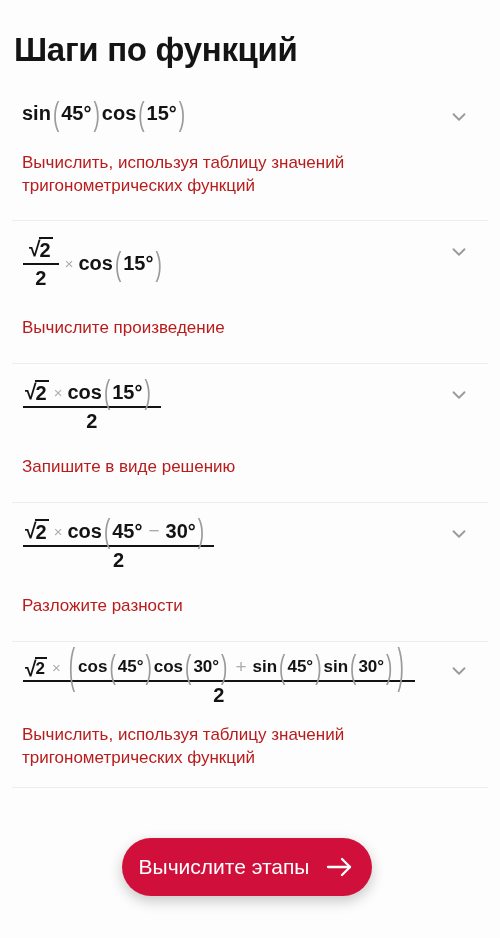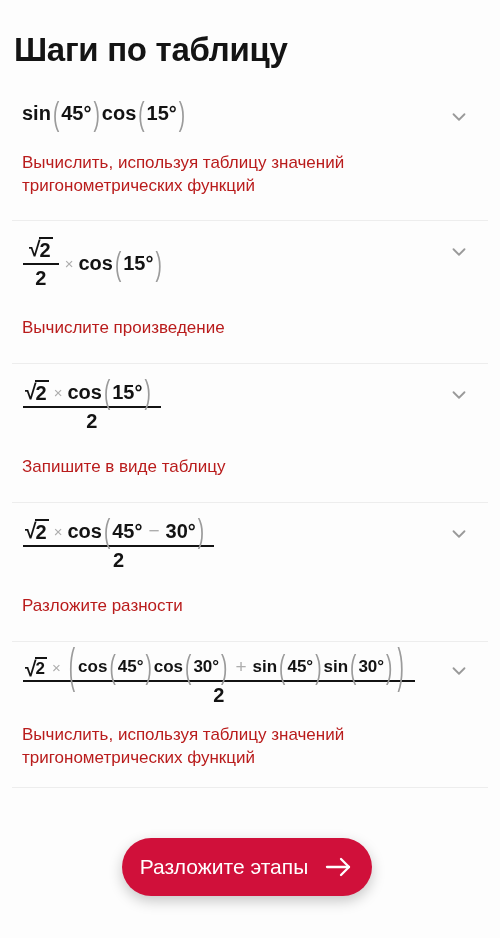--- a/index.html
+++ b/index.html
@@ -198,21 +198,21 @@
     font-weight: bold;
     font-size: 20px;
     opacity: 0.12;
   }
 </style>
 </head>
 <body>
 
 <div id="app">
 
-  <h1 class="page-title">Шаги по таблицу</h1>
+  <h1 class="page-title">Шаги по функций</h1>
 
   <div class="steps-list">
 
     <div class="step" style="padding-top:8px;">
       <span class="chevron" style="top:12px;">
         <svg viewBox="0 0 24 24" fill="none" stroke="currentColor" stroke-width="2" stroke-linecap="round" stroke-linejoin="round">
             <polyline points="6 9 12 15 18 9"></polyline>
           </svg>
       </span>
       <div class="step-expr">
@@ -278,21 +278,21 @@
               <span class="fname">cos</span>
               <span class="paren">(</span>
               <span class="num">15°</span>
               <span class="paren">)</span>
             </span>
           </span>
           <span class="fr-bar"></span>
           <span class="fr-den">2</span>
         </span>
       </div>
-      <div class="step-desc" style="margin-top:22px;">Запишите в виде таблицу</div>
+      <div class="step-desc" style="margin-top:22px;">Запишите в виде решению</div>
     </div>
     <div class="step-divider" style="margin-top:24px;"></div>
 
     <div class="step" style="padding-top:16px;">
       <span class="chevron" style="top:20px;">
         <svg viewBox="0 0 24 24" fill="none" stroke="currentColor" stroke-width="2" stroke-linecap="round" stroke-linejoin="round">
             <polyline points="6 9 12 15 18 9"></polyline>
           </svg>
       </span>
       <div class="step-expr">
@@ -364,21 +364,21 @@
     </div>
     <div class="step-divider" style="margin-top:18px;"></div>
 
   </div>
 
   <div class="bottom-peek">
     <div class="peek-row">&nbsp;</div>
   </div>
 
   <button class="cta-button">
-    <span class="cta-label">Разложите этапы</span>
+    <span class="cta-label">Вычислите этапы</span>
     <span class="arrow-icon">
       <svg width="30" height="22" viewBox="0 0 30 22" fill="none" stroke="#ffffff" stroke-width="2.3" stroke-linecap="round" stroke-linejoin="round">
         <line x1="3" y1="11" x2="25" y2="11"></line>
         <polyline points="17 3 25 11 17 19"></polyline>
       </svg>
     </span>
   </button>
 
 </div>
 

